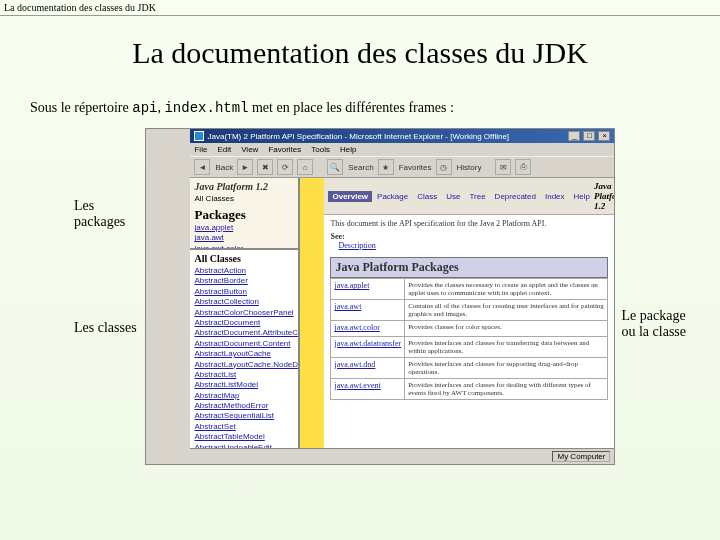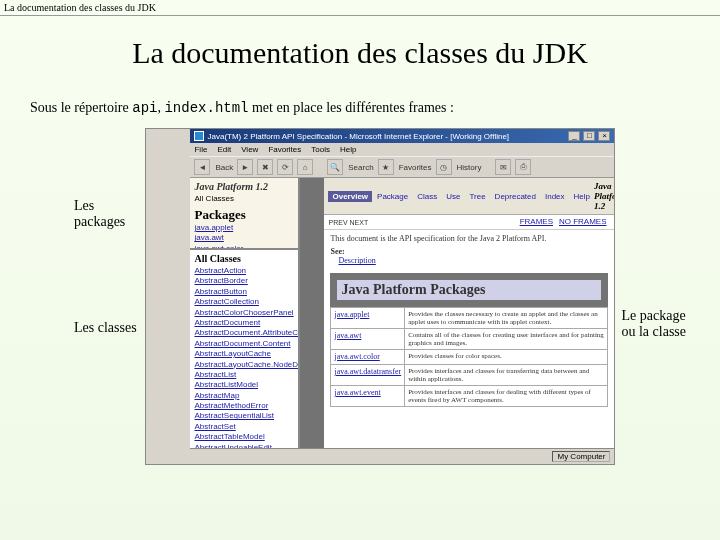--- a/index.html
+++ b/index.html
@@ -84,21 +84,21 @@
     border-top: 1px solid #eee; border-bottom: 1px solid #999;
   }
   .tbtn {
     width: 16px; height: 16px; background: #d8d4cc;
     border: 1px solid #aaa; display: inline-flex;
     align-items: center; justify-content: center;
     font-size: 8px; color: #444;
   }
   .tlabel { font-size: 8px; color: #333; margin-left: 1px; }
   .frames {
-    display: flex; background: #737373; height: 270px; gap: 24px;
+    display: flex; background: #fde047; height: 270px; gap: 24px;
   }
   .leftcol { width: 110px; border-right: 2px solid #888; display: flex; flex-direction: column; }
   .pkgframe {
     background: #f8f4e8; padding: 3px 4px;
     border-bottom: 2px solid #888; height: 72px; overflow: hidden;
   }
   .pkgframe .ftitle { font-family: "Times New Roman"; font-size: 10px; font-weight: bold; font-style: italic; color: #333; }
   .pkgframe .sub { font-size: 8px; margin-top: 2px; }
   .pkgframe .heading { font-family: "Times New Roman"; font-size: 13px; font-weight: bold; margin-top: 4px; }
   .lnk { color: #1a1aaa; text-decoration: underline; font-size: 8px; display: block; line-height: 1.3; }
@@ -122,22 +122,22 @@
     background: #fff; padding: 2px 4px; display: flex; align-items: center;
     border-bottom: 1px solid #ccc; font-size: 7px;
   }
   .subnav .pn { color: #333; }
   .subnav .fr { margin-left: auto; }
   .subnav .fr .lnk { display: inline; margin-right: 4px; }
   .maincontent { padding: 4px 6px; font-family: "Times New Roman"; font-size: 8px; color: #333; }
   .maincontent h2 { font-size: 12px; text-align: center; margin: 4px 0 6px 0; }
   .sup { font-size: 7px; vertical-align: super; }
   .pkgtable-title {
-    background: #d0d0e8; padding: 2px 4px; font-size: 14px; font-weight: bold;
-    border: 7px solid #737373;
+    background: #d0d0e8; padding: 2px 4px; font-size: 12px; font-weight: bold;
+    border: 1px solid #737373;
   }
   table.pkgtable { width: 100%; border-collapse: collapse; font-size: 7px; }
   table.pkgtable td { border: 1px solid #aaa; padding: 2px 3px; vertical-align: top; }
   table.pkgtable td.name { width: 70px; }
   table.pkgtable td.name .lnk { display: inline; }
   .statusbar {
     background: #d8d4cc; padding: 2px 4px; font-size: 8px;
     border-top: 1px solid #888; display: flex;
   }
   .statusbar .spacer { flex: 1; }
@@ -238,27 +238,20 @@
               <span class="navtab">Package</span>
               <span class="navtab">Class</span>
               <span class="navtab">Use</span>
               <span class="navtab">Tree</span>
               <span class="navtab">Deprecated</span>
               <span class="navtab">Index</span>
               <span class="navtab">Help</span>
             </div>
             <span class="brand">Java Platform 1.2</span>
           </div>
-          <div class="subnav">
-            <span class="pn">PREV   NEXT</span>
-            <span class="fr">
-              <a class="lnk">FRAMES</a>
-              <a class="lnk">NO FRAMES</a>
-            </span>
-          </div>
           <div class="maincontent">
             <p>This document is the API specification for the Java 2 Platform API.</p>
             <p style="margin-top:4px">
               <b>See:</b><br>
               &nbsp;&nbsp;&nbsp;&nbsp;<a class="lnk" style="display:inline">Description</a>
             </p>
             <div style="height:6px"></div>
             <div class="pkgtable-title">Java Platform Packages</div>
             <table class="pkgtable">
               <tbody id="pkgrows">
@@ -272,20 +265,24 @@
                   </tr>
                   <tr>
                     <td class="name"><a class="lnk">java.awt.color</a></td>
                     <td>Provides classes for color spaces.</td>
                   </tr>
                   <tr>
                     <td class="name"><a class="lnk">java.awt.datatransfer</a></td>
                     <td>Provides interfaces and classes for transferring data between and within applications.</td>
                   </tr>
                   <tr>
+                    <td class="name"><a class="lnk">java.awt.dnd</a></td>
+                    <td>Provides interfaces and classes for supporting drag-and-drop operations.</td>
+                  </tr>
+                  <tr>
                     <td class="name"><a class="lnk">java.awt.event</a></td>
                     <td>Provides interfaces and classes for dealing with different types of events fired by AWT components.</td>
                   </tr>
                 </tbody>
             </table>
           </div>
         </div>
       </div>
 
       <div class="statusbar">

